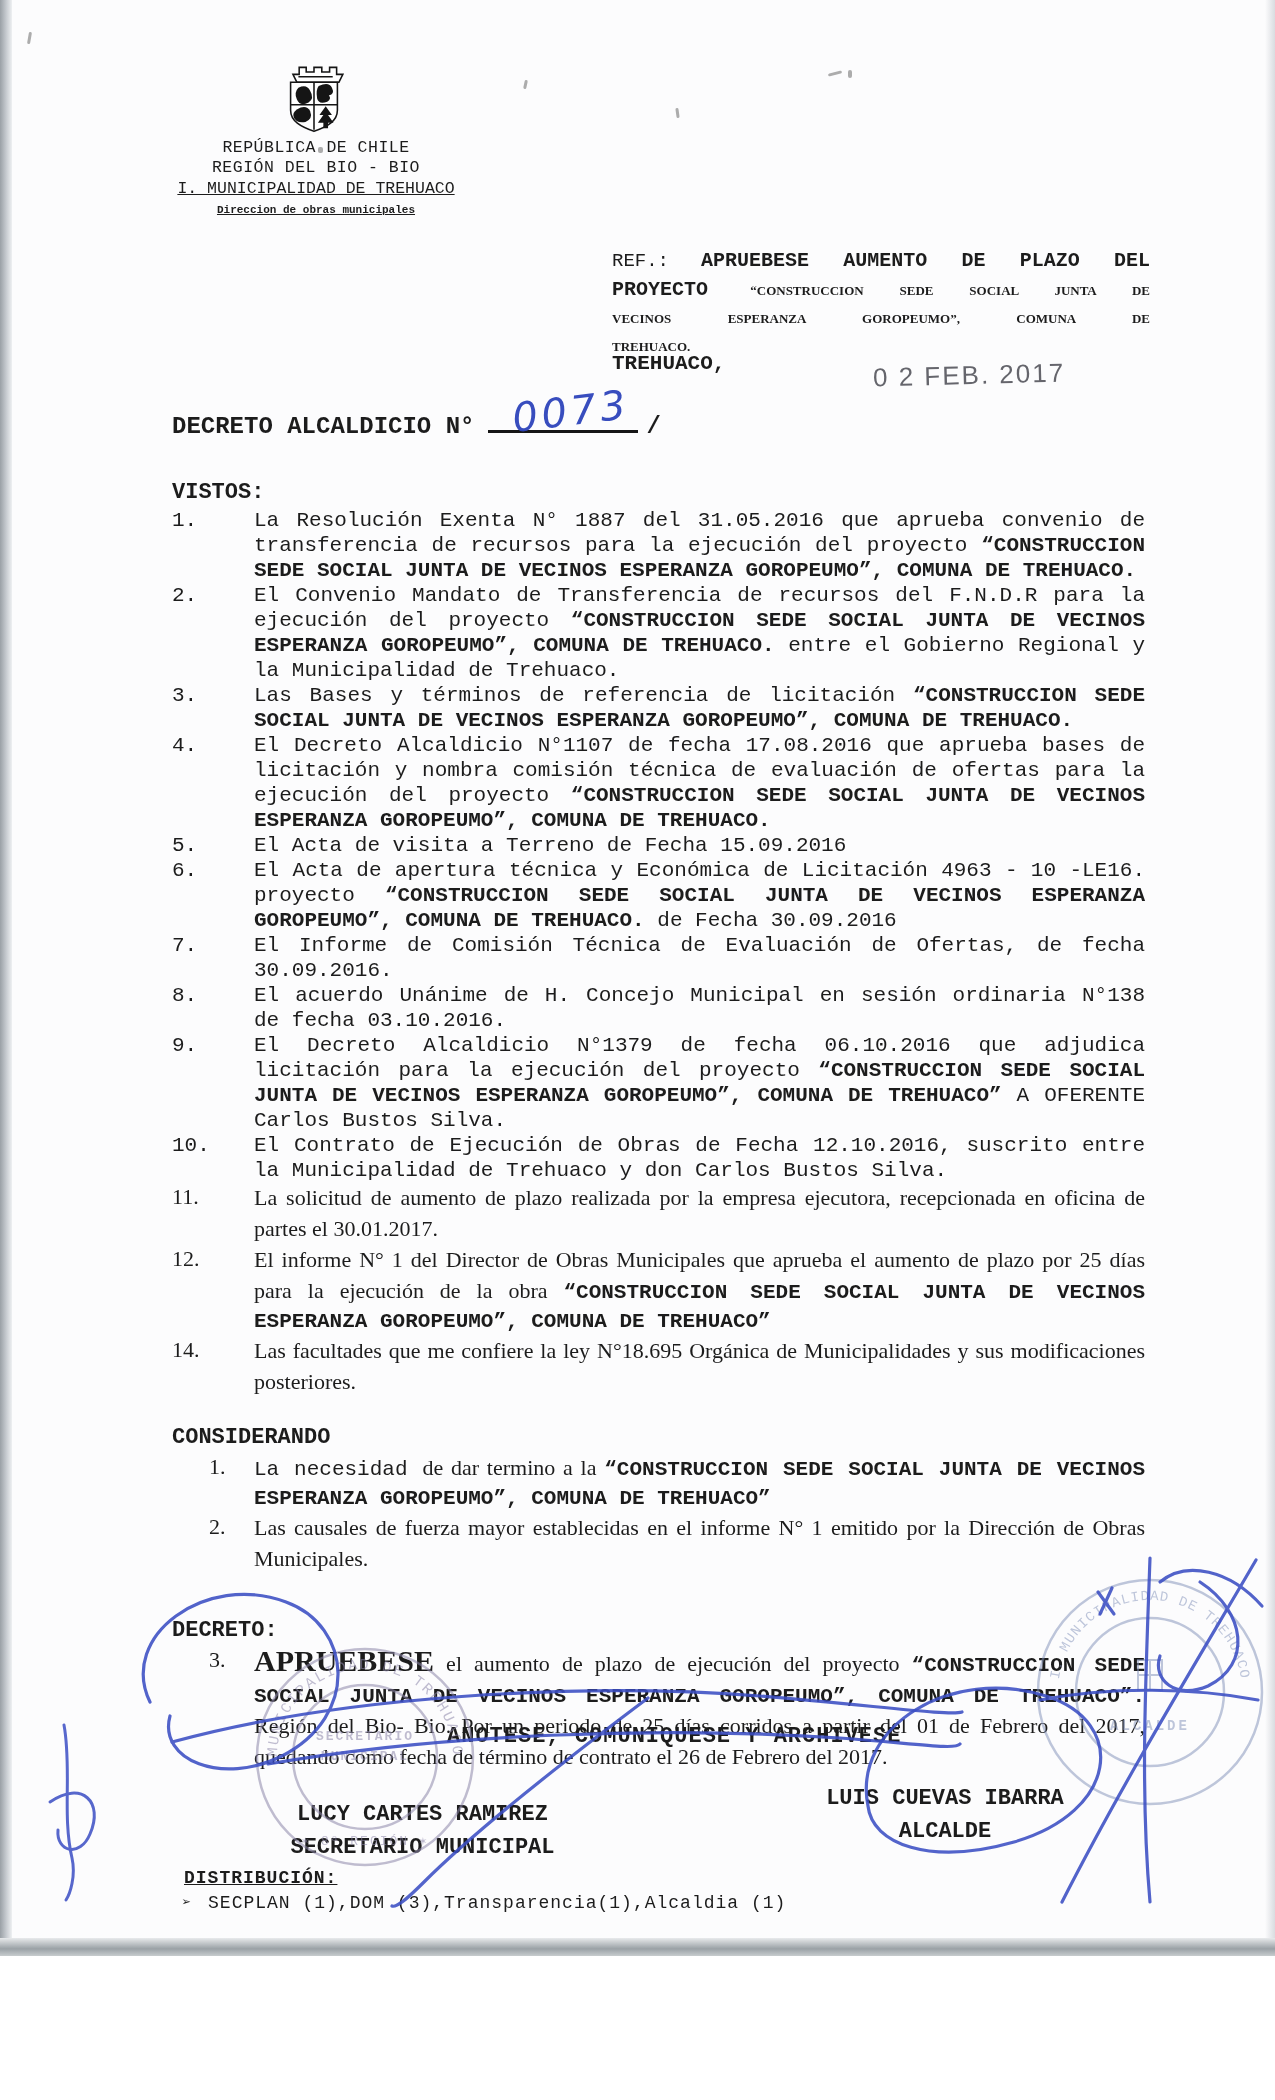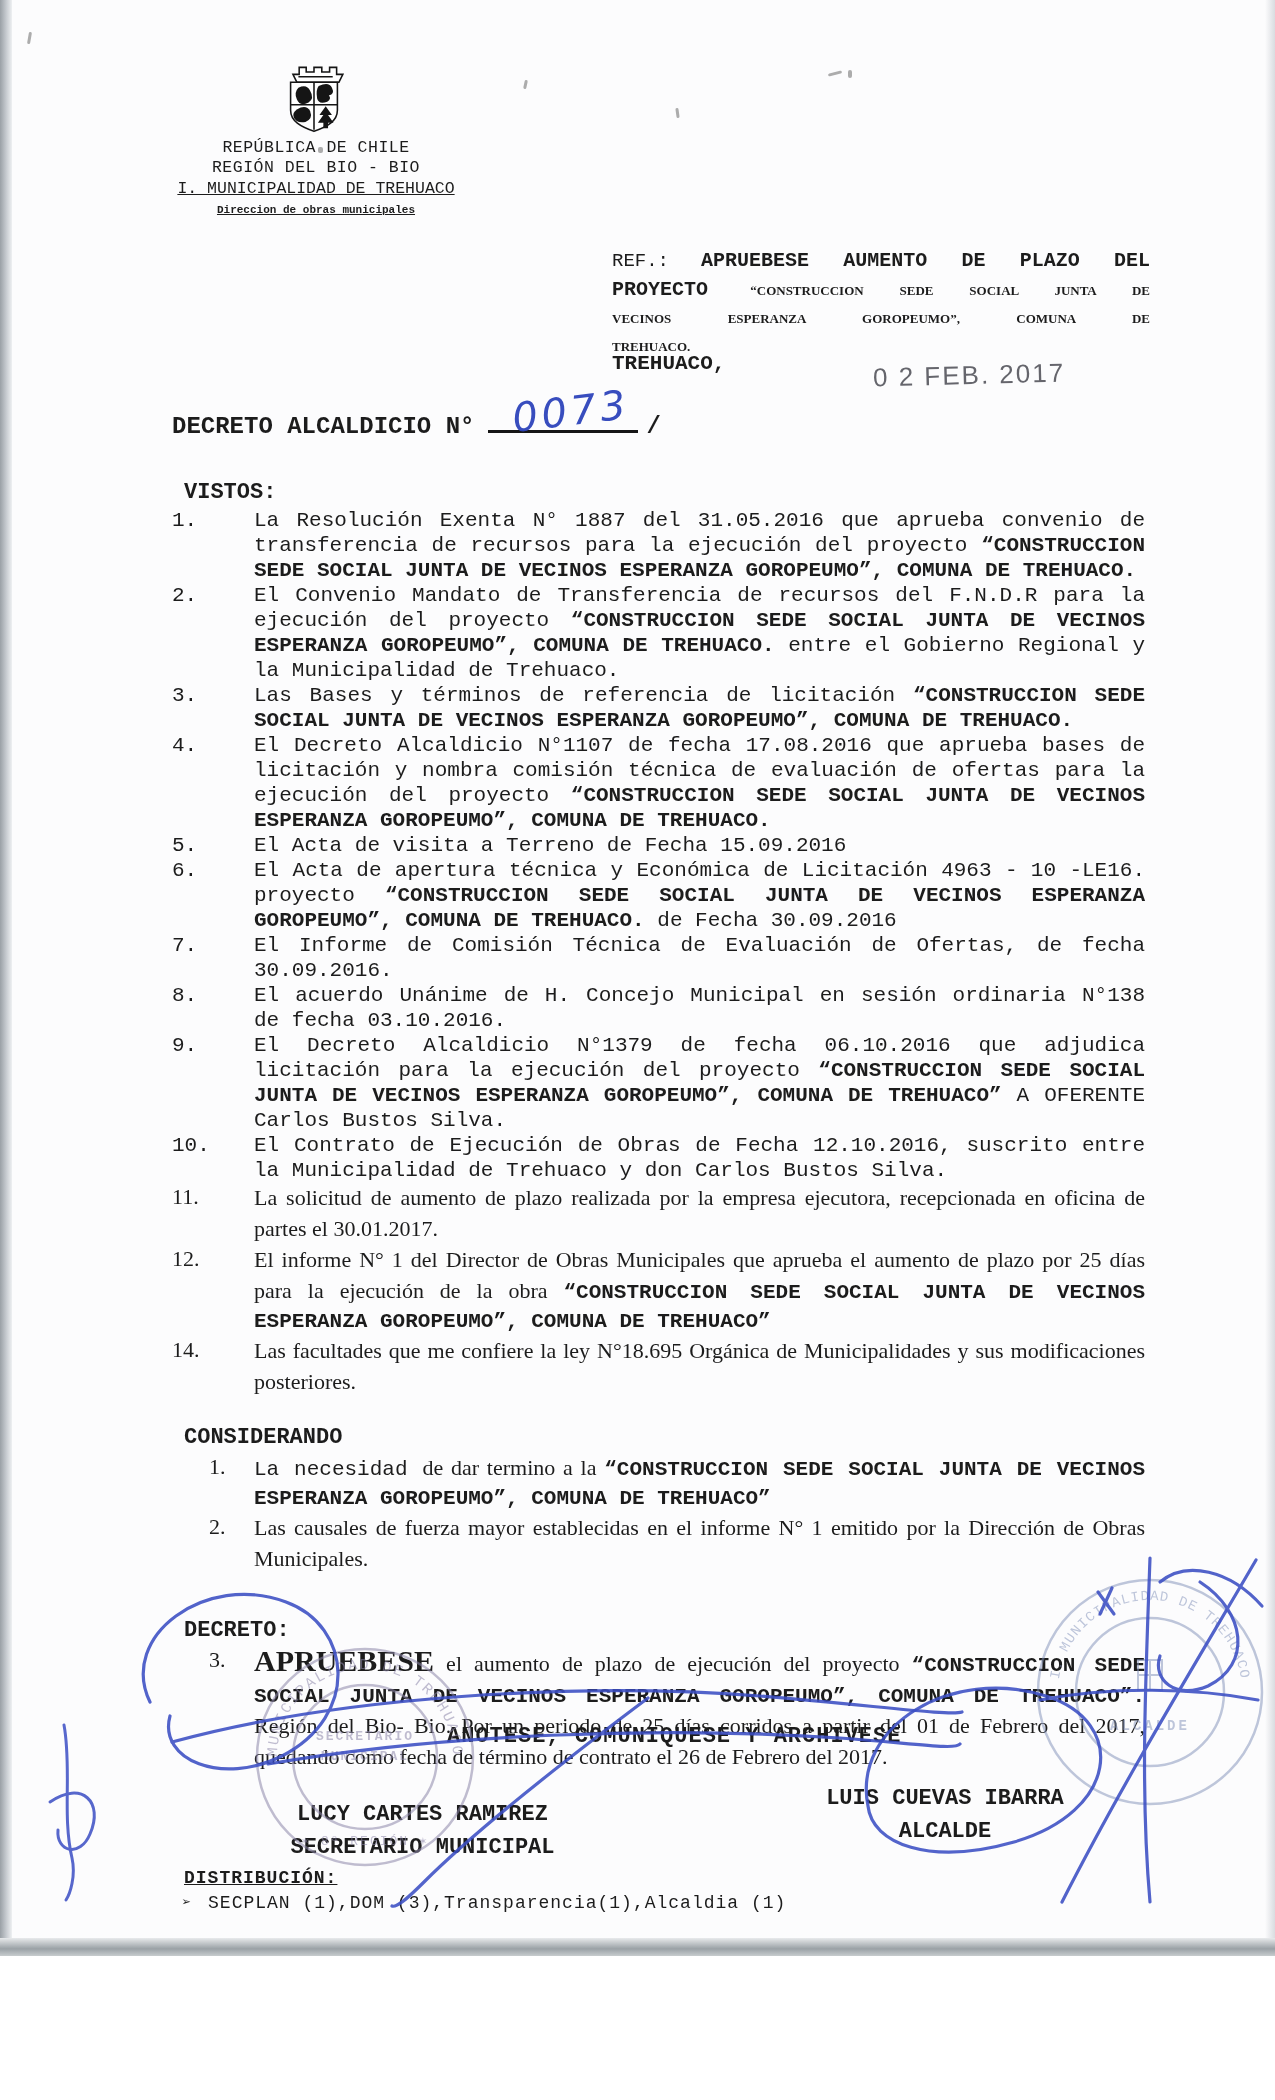--- a/index.html
+++ b/index.html
@@ -42,21 +42,21 @@
       letter-spacing:2px;transform:rotate(-1.5deg);font-family:"Liberation Sans",sans-serif;}
 
   
   .decreeline{position:absolute;left:172px;top:404px;font-size:24px;font-weight:bold;white-space:nowrap;}
   .uline{display:inline-block;width:150px;border-bottom:3px solid #161616;height:26px;margin:0 8px 0 14px;}
   .handnum{position:absolute;left:512px;top:388px;font-family:"DejaVu Sans",sans-serif;
       font-style:italic;font-size:40px;color:#2e44bb;transform:rotate(-7deg);letter-spacing:4px;opacity:.95;}
 
   
   .content{position:absolute;left:172px;top:480px;width:973px;}
-  .sec-title{font-size:22px;font-weight:bold;margin:0 0 4px 12px;}
+  .sec-title{font-size:22px;font-weight:bold;margin:0 0 4px 0;}
   .gap-considerando{margin-top:26px;}
   .gap-decreto{margin-top:42px;}
   .li{display:flex;align-items:flex-start;}
   .li .num{flex:none;width:82px;}
   .li .txt{flex:1;margin:0;text-align:justify;}
   .li .txt.mono{line-height:24px;}
   .li .txt.serif{line-height:27px;}
   .li.indent .num{width:45px;margin-left:37px;}
 
   

